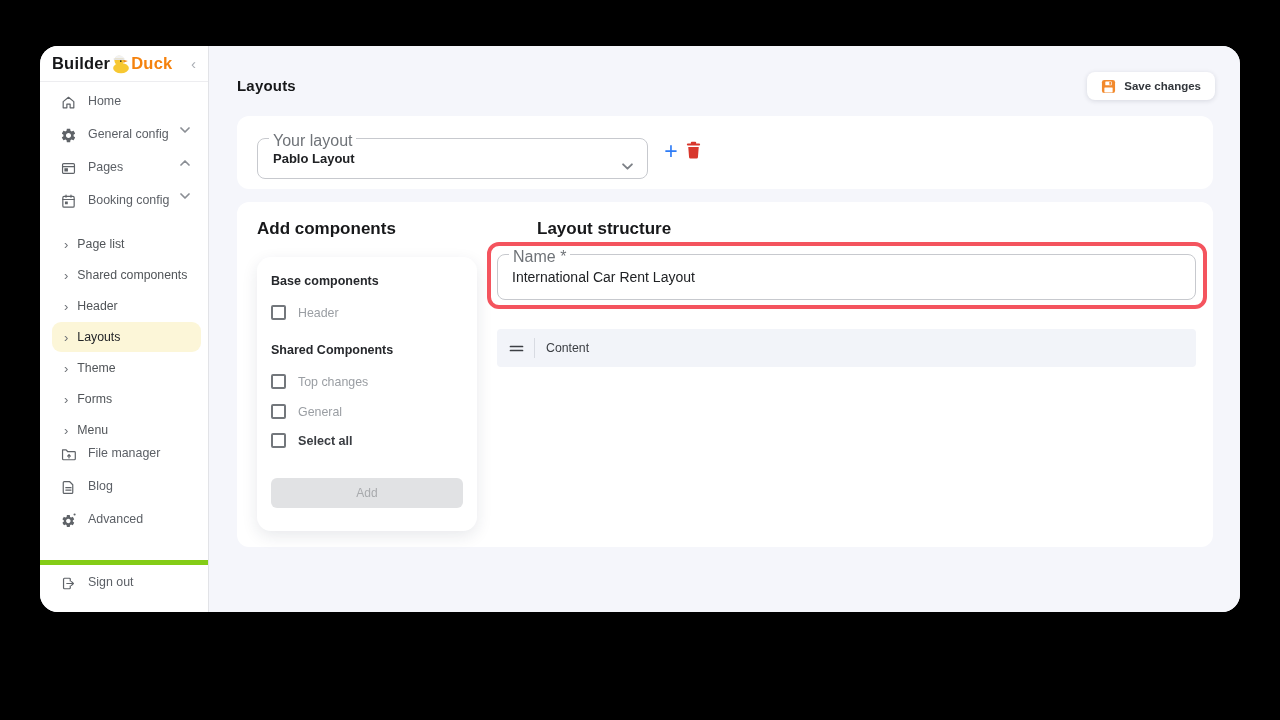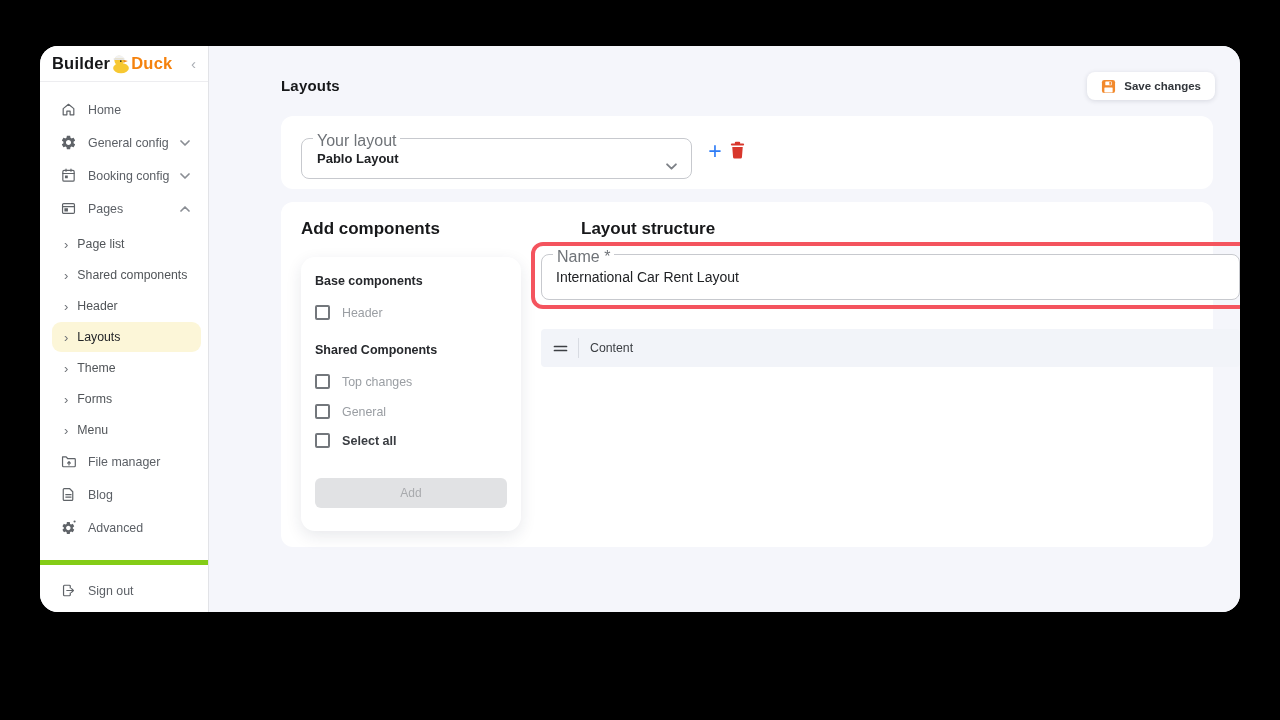--- a/index.html
+++ b/index.html
@@ -1,35 +1,35 @@
 <!DOCTYPE html>
 <html><head>
 <meta charset="utf-8">
 <style>
   * { margin:0; padding:0; box-sizing:border-box; }
   html,body { width:1280px; height:720px; background:#000; overflow:hidden;
               font-family:"Liberation Sans","DejaVu Sans",sans-serif; }
 
   .app { position:absolute; left:40px; top:46px; width:1200px; height:566px;
-         background:#f5f6fb; border-radius:18px; overflow:hidden; display:flex;gap:44px; }
+         background:#f5f6fb; border-radius:18px; overflow:hidden; display:flex; }
 
   
   .sidebar { width:169px; min-width:169px; background:#fff;
              border-right:1px solid #e2e3e7; display:flex; flex-direction:column; }
   .logo-bar { height:36px; border-bottom:1px solid #ededf0; display:flex;
               align-items:center; padding:0 10px 0 12px; }
   .logo { display:flex; align-items:center; font-size:16.5px; font-weight:800;
           color:#17181a; letter-spacing:.2px; }
   .logo .duck { margin:0 -1px 0 0; position:relative; top:1px; }
   .logo .orange { color:#f5820d; }
   .collapse { margin-left:auto; color:#a9adb3; font-size:15px; line-height:1;
               cursor:pointer; padding:0 2px; }
 
   nav.nav { padding-top:12px; display:flex; flex-direction:column; flex:1; }
-  .nav-item { display:flex; align-items:center; height:31px; margin-bottom:2px;
+  .nav-item { display:flex; align-items:flex-start; height:31px; margin-bottom:2px;
               padding-left:20px; color:#5c6066; font-size:12.4px; cursor:pointer; }
   .nav-item .nicon { width:17px; height:17px; margin-right:11px; display:flex;
                      align-items:center; color:#5f6368; }
   .nav-item .nicon svg { width:17px; height:17px; }
   .nav-item .chev { margin-left:auto; margin-right:18px; color:#8a8e94; display:flex; }
   .sub-list { margin-top:3px; display:flex; flex-direction:column; }
   .sub-item { display:flex; align-items:center; height:30px; margin-bottom:1px;
               padding-left:24px; color:#515559; font-size:12.3px; cursor:pointer; }
   .sub-item .arrow { color:#6d7176; font-size:13px; margin-right:9px; line-height:1; }
   .sub-item.active { background:#fcf6d8; border-radius:9px; margin-left:12px;
@@ -139,44 +139,44 @@
         <span class="chev">
           <svg width="10" height="6" viewBox="0 0 10 6">
               <polyline class="icon-stroke" points="1,1 5,5 9,1" stroke-width="1.4"></polyline>
             </svg>
         </span>
       </div>
 
       <div class="nav-item">
         <span class="nicon">
           <svg viewBox="0 0 24 24">
+              <rect class="icon-stroke" x="3.6" y="5" width="16.8" height="14" rx="1.6"></rect>
+              <path class="icon-stroke" d="M3.6 9.3 h16.8"></path>
+              <rect x="6.2" y="11.6" width="5" height="4.6" fill="currentColor"></rect>
+            </svg>
+        </span>
+        <span>Pages</span>
+        <span class="chev">
+          <svg width="10" height="6" viewBox="0 0 10 6" style="transform:rotate(180deg)">
+              <polyline class="icon-stroke" points="1,1 5,5 9,1" stroke-width="1.4"></polyline>
+            </svg>
+        </span>
+      </div>
+
+      <div class="nav-item">
+        <span class="nicon">
+          <svg viewBox="0 0 24 24">
               <rect class="icon-stroke" x="4" y="4.8" width="16" height="15.2" rx="1.8"></rect>
               <path class="icon-stroke" d="M4 9.2 h16 M8.5 2.9 v3 M15.5 2.9 v3"></path>
               <rect x="7" y="12" width="4" height="4" rx=".5" fill="currentColor"></rect>
             </svg>
         </span>
         <span>Booking config</span>
         <span class="chev">
           <svg width="10" height="6" viewBox="0 0 10 6">
-              <polyline class="icon-stroke" points="1,1 5,5 9,1" stroke-width="1.4"></polyline>
-            </svg>
-        </span>
-      </div>
-
-      <div class="nav-item">
-        <span class="nicon">
-          <svg viewBox="0 0 24 24">
-              <rect class="icon-stroke" x="3.6" y="5" width="16.8" height="14" rx="1.6"></rect>
-              <path class="icon-stroke" d="M3.6 9.3 h16.8"></path>
-              <rect x="6.2" y="11.6" width="5" height="4.6" fill="currentColor"></rect>
-            </svg>
-        </span>
-        <span>Pages</span>
-        <span class="chev">
-          <svg width="10" height="6" viewBox="0 0 10 6" style="transform:rotate(180deg)">
               <polyline class="icon-stroke" points="1,1 5,5 9,1" stroke-width="1.4"></polyline>
             </svg>
         </span>
       </div>
 
       <div class="sub-list">
         <div class="sub-item">
           <span class="arrow">›</span>
           <span>Page list</span>
         </div>

